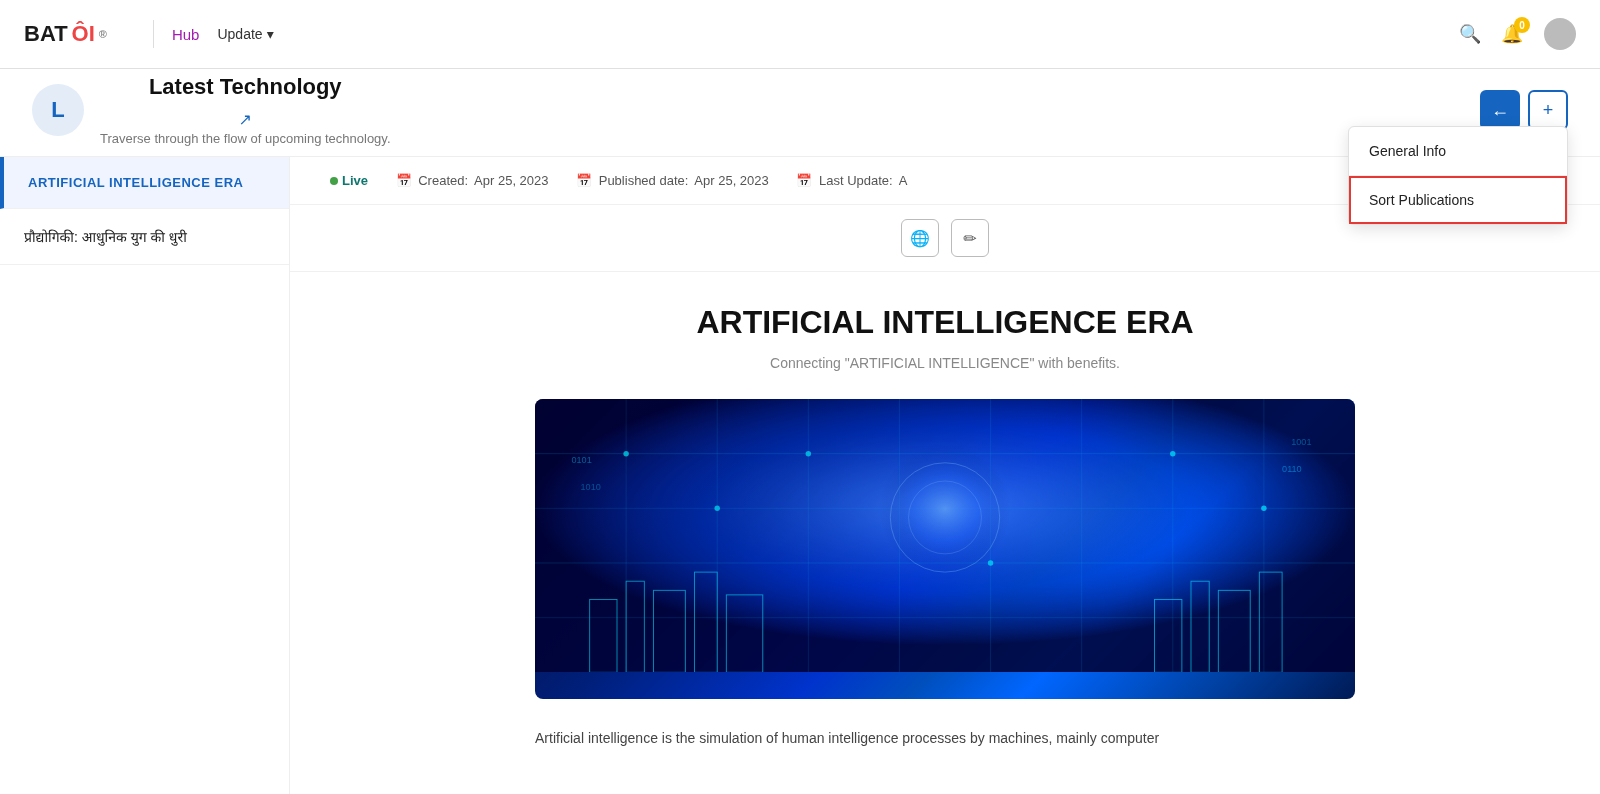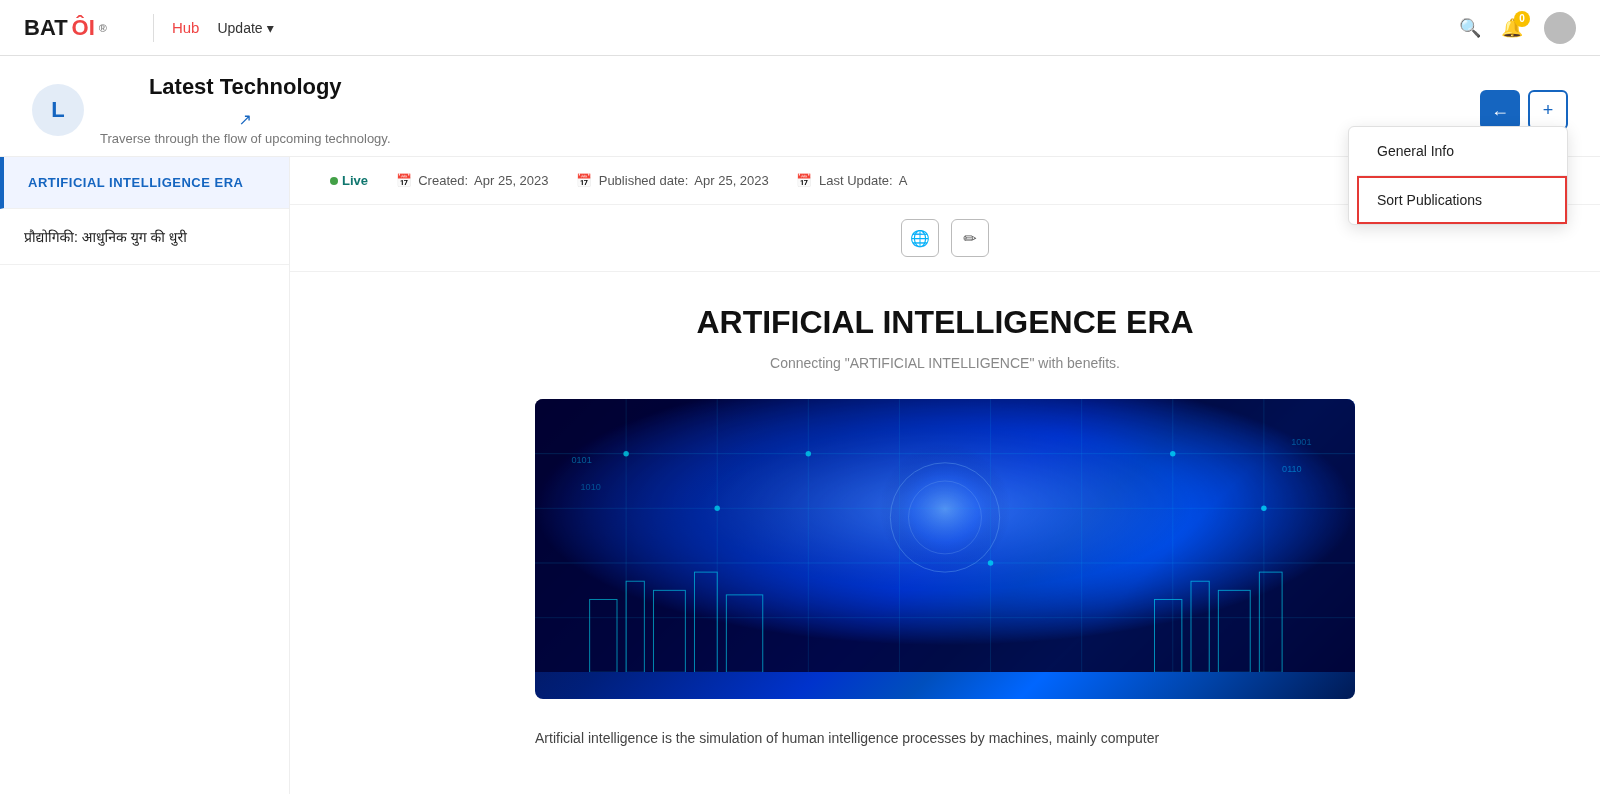--- a/index.html
+++ b/index.html
@@ -2,21 +2,21 @@
 <html><head>
   <meta charset="utf-8">
   <style>
     * { margin: 0; padding: 0; box-sizing: border-box; }
     body { font-family: 'Segoe UI', Arial, sans-serif; background: #f5f5f5; width: 1600px; min-height: 794px; overflow: hidden; }
 
     
     .header {
       background: #fff;
       border-bottom: 1px solid #e0e0e0;
-      height: 56px;
+      height: 69px;
       display: flex;
       align-items: center;
       padding: 0 24px;
       position: fixed;
       top: 0; left: 0; right: 0;
       z-index: 100;
     }
     .logo {
       display: flex;
       align-items: center;
@@ -28,21 +28,21 @@
     }
     .logo-bat { color: #1a1a1a; font-weight: 900; }
     .logo-oi { color: #ef4444; font-weight: 900; }
     .logo-divider {
       width: 1px;
       height: 28px;
       background: #ddd;
       margin: 0 18px;
     }
     .hub-link {
-      color: #ef4444;
+      color: #a21caf;
       font-size: 15px;
       font-weight: 500;
       text-decoration: none;
       margin-right: 18px;
     }
     .lang-selector {
       display: flex;
       align-items: center;
       gap: 4px;
       font-size: 14px;
@@ -177,21 +177,20 @@
     .dropdown-menu {
       position: absolute;
       right: 32px;
       top: 70px;
       background: #fff;
       border: 1px solid #e0e0e0;
       border-radius: 6px;
       min-width: 220px;
       box-shadow: 0 4px 16px rgba(0,0,0,0.12);
       z-index: 200;
-      padding-left: 8px;
     }
     .dropdown-item {
       padding: 16px 20px;
       font-size: 14px;
       color: #222;
       cursor: pointer;
       border-bottom: 1px solid #f0f0f0;
     }
     .dropdown-item:last-child { border-bottom: none; }
     .dropdown-item.active {

